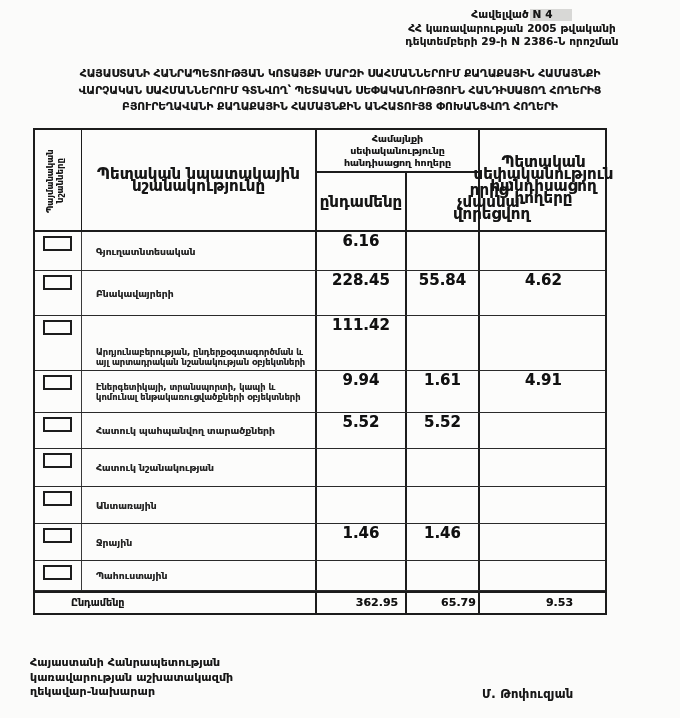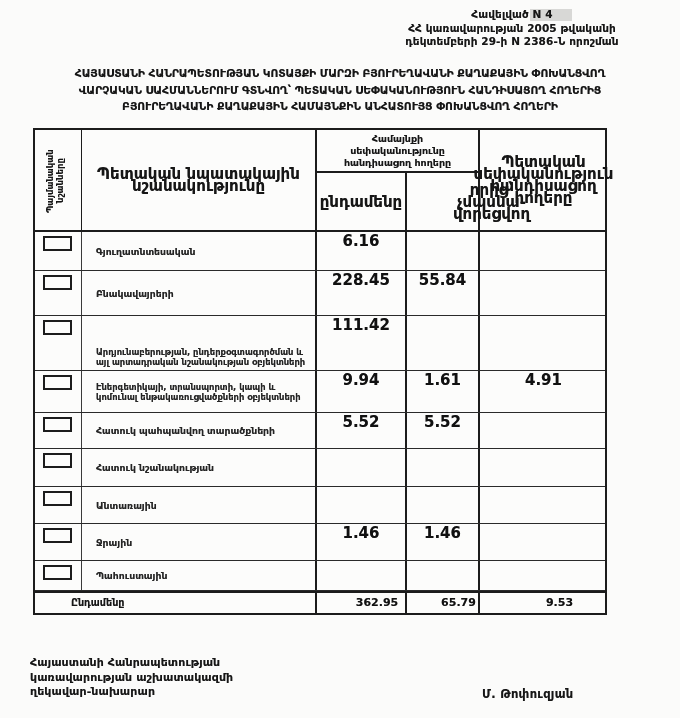--- a/index.html
+++ b/index.html
@@ -101,21 +101,21 @@
 
 <div class="n4-box"></div>
 
 <div class="appendix ink">
   <div>Հավելված N 4</div>
   <div>ՀՀ կառավարության 2005 թվականի</div>
   <div>դեկտեմբերի 29-ի N 2386-Ն որոշման</div>
 </div>
 
 <div class="doc-title ink">
-  <div>ՀԱՅԱՍՏԱՆԻ ՀԱՆՐԱՊԵՏՈՒԹՅԱՆ ԿՈՏԱՅՔԻ ՄԱՐԶԻ ԲՅՈՒՐԵՂԱՎԱՆԻ ՔԱՂԱՔԱՅԻՆ ՓՈԽԱՆՑՎՈՂ</div>
+  <div>ՀԱՅԱՍՏԱՆԻ ՀԱՆՐԱՊԵՏՈՒԹՅԱՆ ԿՈՏԱՅՔԻ ՄԱՐԶԻ ՍԱՀՄԱՆՆԵՐՈՒՄ ՔԱՂԱՔԱՅԻՆ ՀԱՄԱՅՆՔԻ</div>
   <div>ՎԱՐՉԱԿԱՆ ՍԱՀՄԱՆՆԵՐՈՒՄ ԳՏՆՎՈՂ՝ ՊԵՏԱԿԱՆ ՍԵՓԱԿԱՆՈՒԹՅՈՒՆ ՀԱՆԴԻՍԱՑՈՂ ՀՈՂԵՐԻՑ</div>
   <div>ԲՅՈՒՐԵՂԱՎԱՆԻ ՔԱՂԱՔԱՅԻՆ ՀԱՄԱՅՆՔԻՆ ԱՆՀԱՏՈՒՅՑ ՓՈԽԱՆՑՎՈՂ ՀՈՂԵՐԻ</div>
 </div>
 
 <div class="tbl">
 
   <div class="hdr">
     <div class="c-sym">
       <div class="vert-text ink">Պայմանական նշանները</div>
     </div>
@@ -140,20 +140,21 @@
     <div class="cell-num n3 ink"></div>
   </div>
 
   <div class="row" style="height:45px">
     <div class="cell-sym">
         <div class="swatch"></div>
       </div>
     <div class="cell-lbl ink">Բնակավայրերի</div>
     <div class="cell-num n1 ink">228.45</div>
     <div class="cell-num n2 ink">55.84</div>
+    <div class="cell-num n3 ink">4.62</div>
   </div>
 
   <div class="row label-bottom" style="height:55px">
     <div class="cell-sym">
         <div class="swatch"></div>
       </div>
     <div class="cell-lbl small ink">Արդյունաբերության, ընդերքօգտագործման և այլ արտադրական նշանակության օբյեկտների</div>
     <div class="cell-num n1 ink">111.42</div>
     <div class="cell-num n2 ink"></div>
     <div class="cell-num n3 ink"></div>

